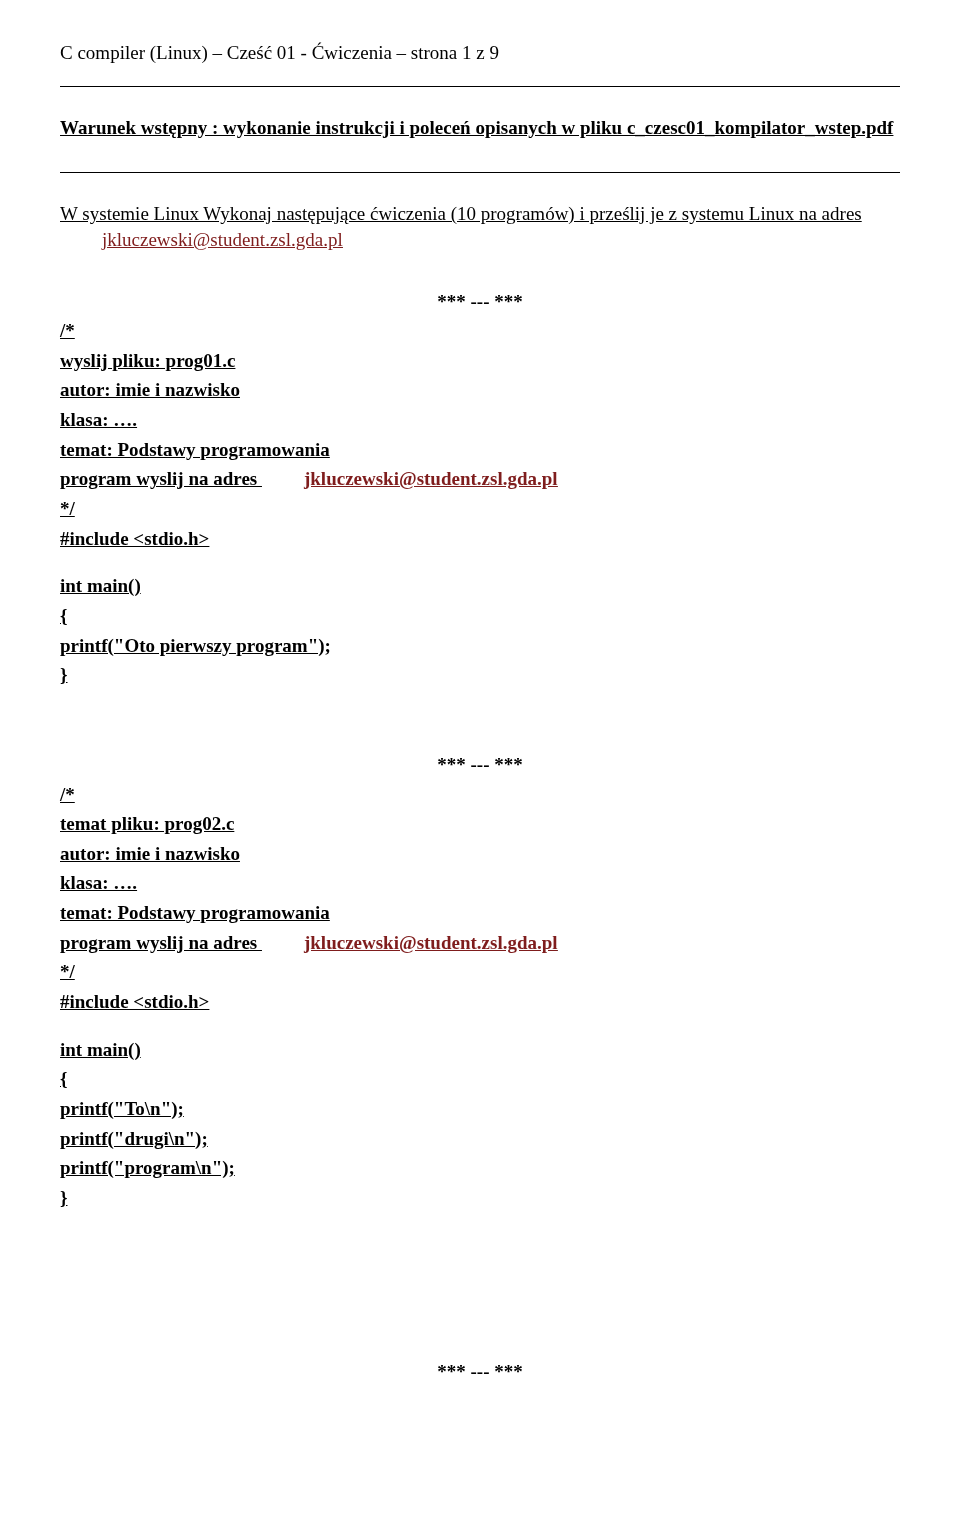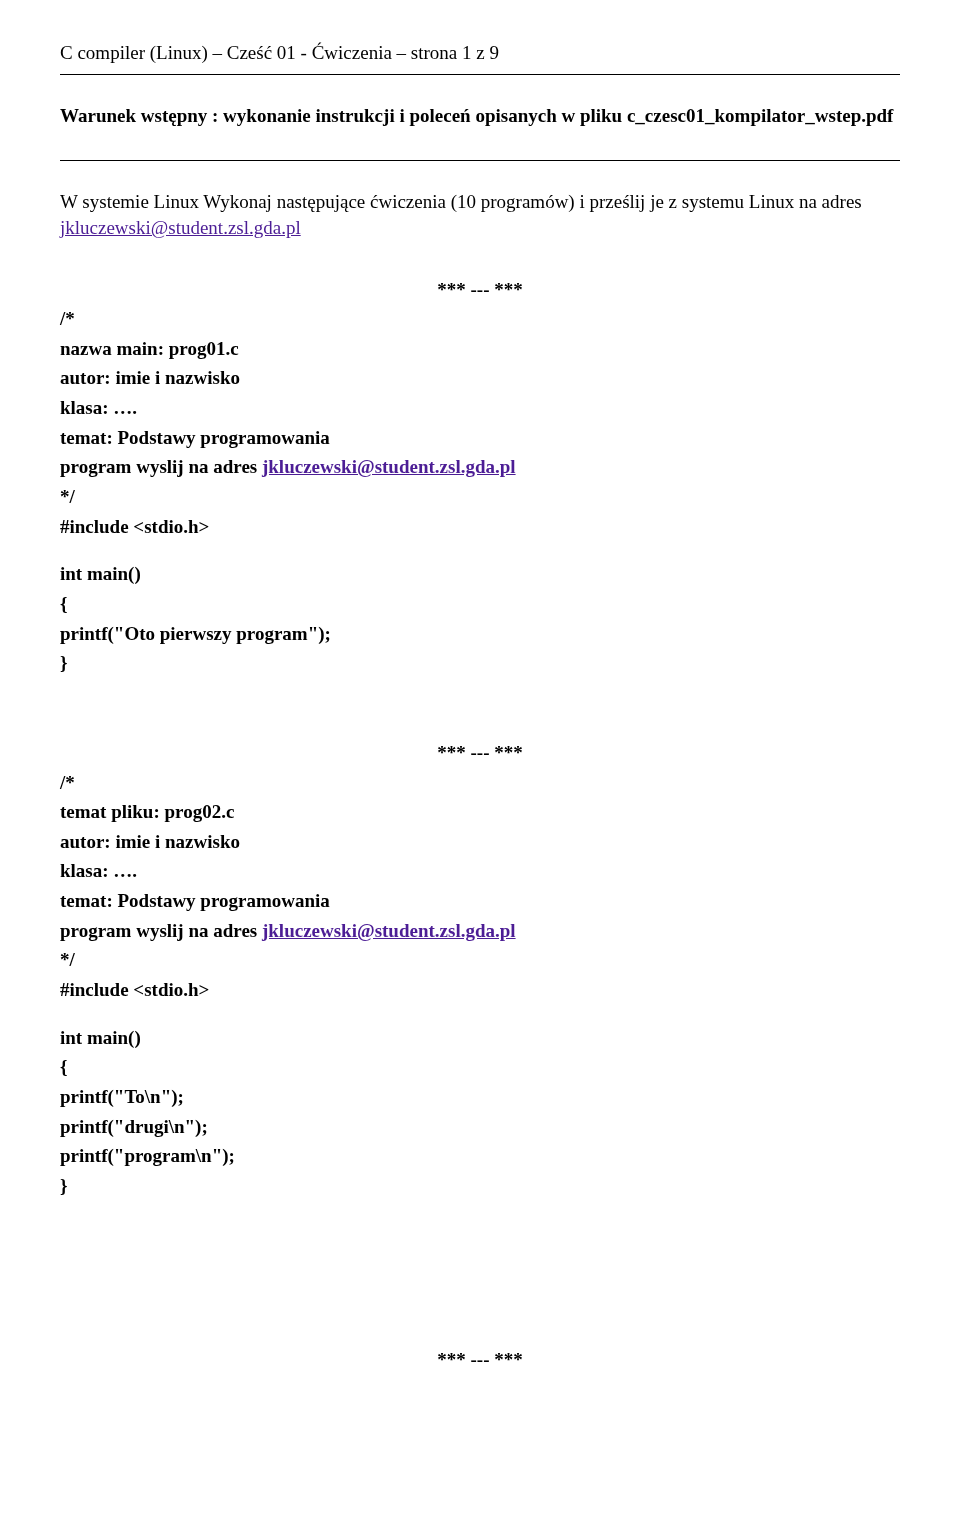--- a/index.html
+++ b/index.html
@@ -6,44 +6,46 @@
       font-family: "Times New Roman", Times, serif;
       background: #ffffff;
       margin: 0;
       padding: 40px 60px;
       color: #000000;
       font-size: 19px;
       line-height: 1.35;
     }
     .header-line {
       font-size: 19px;
-      margin-bottom: 8px;
+      margin-bottom: 20px;
     }
     hr {
       border: none;
       border-top: 1.5px solid #000;
       margin: 0;
     }
     .section-gap {
       height: 28px;
     }
     .bold {
       font-weight: bold;
     }
     a.email {
-      color: #4c1d95;
+      color: #7f1d1d;
       text-decoration: underline;
+      margin-left: 42px;
     }
     .sep {
       text-align: center;
       font-weight: bold;
       margin: 4px 0 4px 0;
     }
     p {
       margin: 0 0 4px 0;
+      text-decoration: underline;
     }
   </style>
 </head>
 <body>
 
 <div>
   <div class="header-line">C compiler (Linux) – Cześć 01 - Ćwiczenia – strona 1 z 9</div>
   <hr>
 </div>
 
@@ -57,21 +59,21 @@
 
 <p>
   <span>W systemie Linux Wykonaj następujące ćwiczenia (10 programów) i prześlij je z systemu Linux na adres </span><a class="email">jkluczewski@student.zsl.gda.pl</a>
 </p>
 
 <div class="section-gap"></div>
 
 <div class="sep">*** --- ***</div>
 
 <p class="bold">/*</p>
-<p class="bold">nazwa main: prog01.c</p>
+<p class="bold">wyslij pliku: prog01.c</p>
 <p class="bold">autor: imie i nazwisko</p>
 <p class="bold">klasa: ….</p>
 <p class="bold">temat: Podstawy programowania</p>
 <p class="bold">
   <span>program wyslij na adres </span><a class="email">jkluczewski@student.zsl.gda.pl</a>
 </p>
 <p class="bold">*/</p>
 <p class="bold">#include &lt;stdio.h&gt;</p>
 
 <div style="height:18px;"></div>

